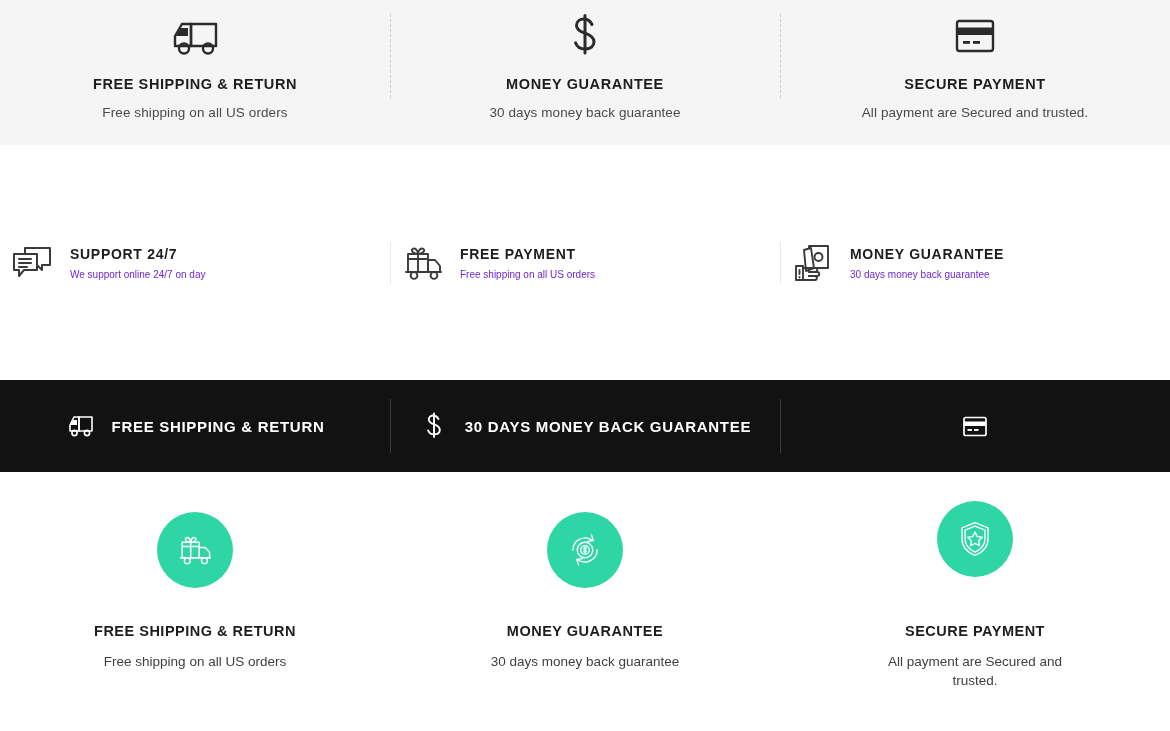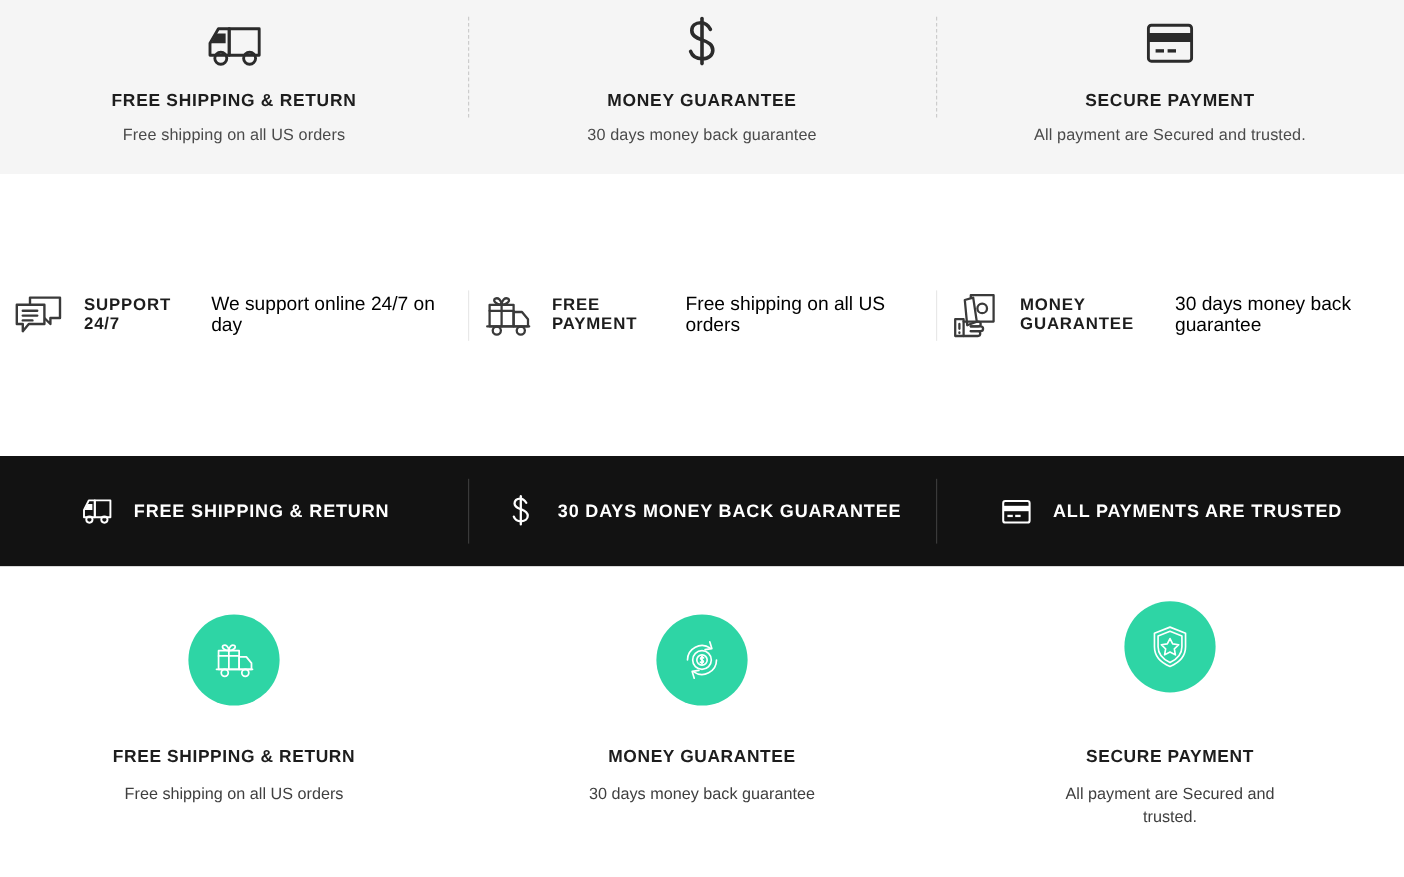--- a/index.html
+++ b/index.html
@@ -88,32 +88,32 @@
   .s2-icon {
     flex: 0 0 auto;
     width: 46px;
     height: 46px;
     display: flex;
     align-items: center;
     justify-content: center;
   }
   .s2-text {
     display: flex;
-    flex-direction: row;
+    flex-direction: column;
     gap: 7px;
   }
   .s2-title {
     font-size: 14px;
     font-weight: bold;
     letter-spacing: 0.7px;
     color: #1d1d1d;
   }
   .s2-sub {
-    font-size: 16px;
-    color: #000000;
+    font-size: 10px;
+    color: #6d28d9;
   }
 
   
   .sec-three {
     background: #121212;
     height: 92px;
     display: flex;
     align-items: center;
     justify-content: center;
   }
@@ -334,21 +334,20 @@
 
     <div class="s3-col">
       <div class="s3-icon">
         <svg width="28" height="23" viewBox="0 0 28 23" fill="none" stroke="#ffffff" stroke-width="1.7" stroke-linejoin="round">
           <rect x="3" y="2.5" width="22" height="18" rx="1.8"></rect>
           <rect x="3" y="6.5" width="22" height="4.5" fill="#ffffff" stroke="none"></rect>
           <rect x="6.5" y="14" width="4.5" height="1.9" fill="#ffffff" stroke="none"></rect>
           <rect x="13" y="14" width="4.5" height="1.9" fill="#ffffff" stroke="none"></rect>
         </svg>
       </div>
-      <div class="s3-title">ALL PAYMENTS ARE TRUSTED</div>
     </div>
 
   </div>
 </div>
 
 <div class="sec-four">
 
   <div class="s4-col">
     <div class="s4-circle">
       <svg width="40" height="36" viewBox="0 0 46 42" fill="none" stroke="#ffffff" stroke-width="1.7" stroke-linecap="round" stroke-linejoin="round">

